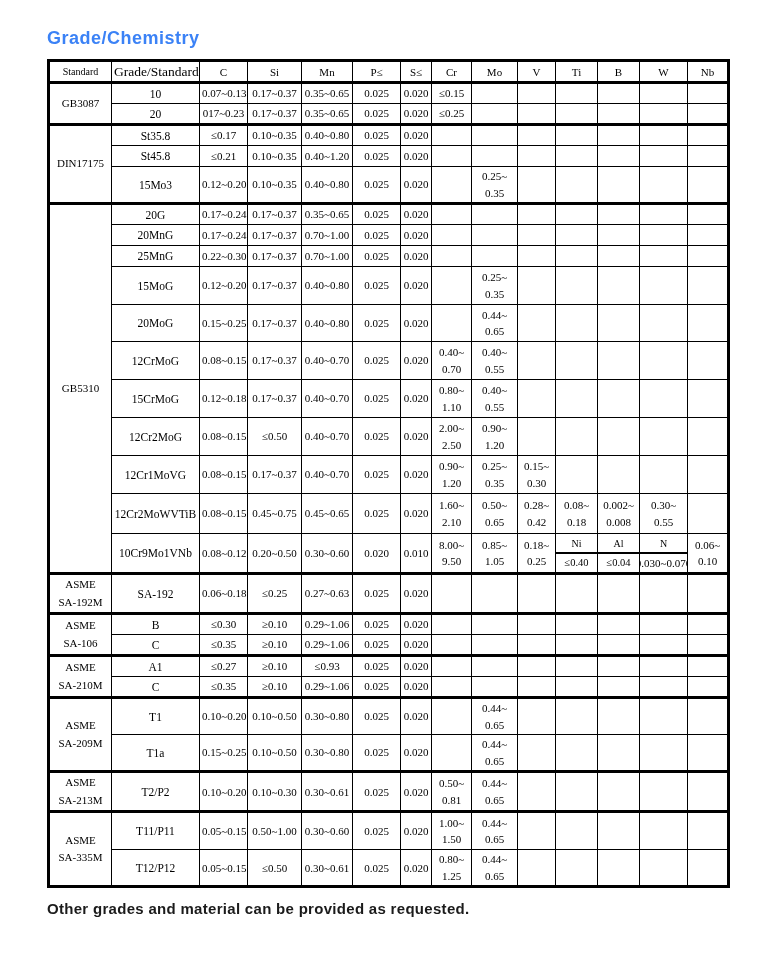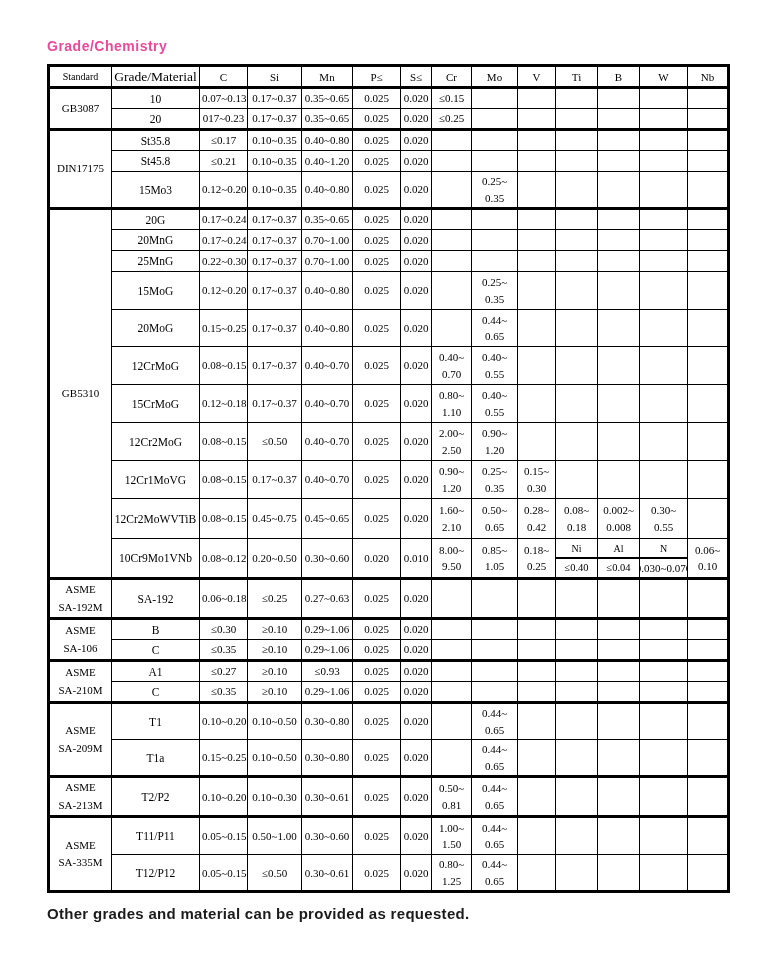--- a/index.html
+++ b/index.html
@@ -10,22 +10,22 @@
   }
   .page { padding:10px 46px 0 47px; }
 
   .title {
     font-family:"Liberation Sans", sans-serif;
     font-size:37px; font-weight:700; color:#1b1b1b;
     letter-spacing:1.5px; margin:4px 0 0 0; line-height:1.15;
   }
   .subtitle {
     font-family:"Liberation Sans", sans-serif;
-    font-size:14px; font-weight:700; color:#ec4899;
-    letter-spacing:0.5px; margin:28px 0 10px 0;
+    font-size:18px; font-weight:700; color:#3b82f6;
+    letter-spacing:0.5px; margin:18px 0 10px 0;
   }
 
   table.chem {
     border-collapse:collapse;
     table-layout:fixed;
     width:680px;
     border:3px solid #000;
   }
   th, td { border:1.5px solid #000; padding:1px 2px; overflow:hidden; }
   thead tr { height:22px;margin-top:36px; }
@@ -86,21 +86,21 @@
         <col style="width:46px">
       <col style="width:38px">
         <col style="width:42px">
         <col style="width:42px">
       <col style="width:48px">
         <col style="width:41px">
     </colgroup>
     <thead>
       <tr id="header-row" class="group-start">
           <th class="hdr-standard">Standard</th>
-          <th class="hdr-material">Grade/Material</th>
+          <th class="hdr-material">Grade/Standard</th>
           <th>C</th>
           <th>Si</th>
           <th>Mn</th>
           <th>P≤</th>
           <th>S≤</th>
           <th>Cr</th>
           <th>Mo</th>
           <th>V</th>
           <th>Ti</th>
           <th>B</th>

